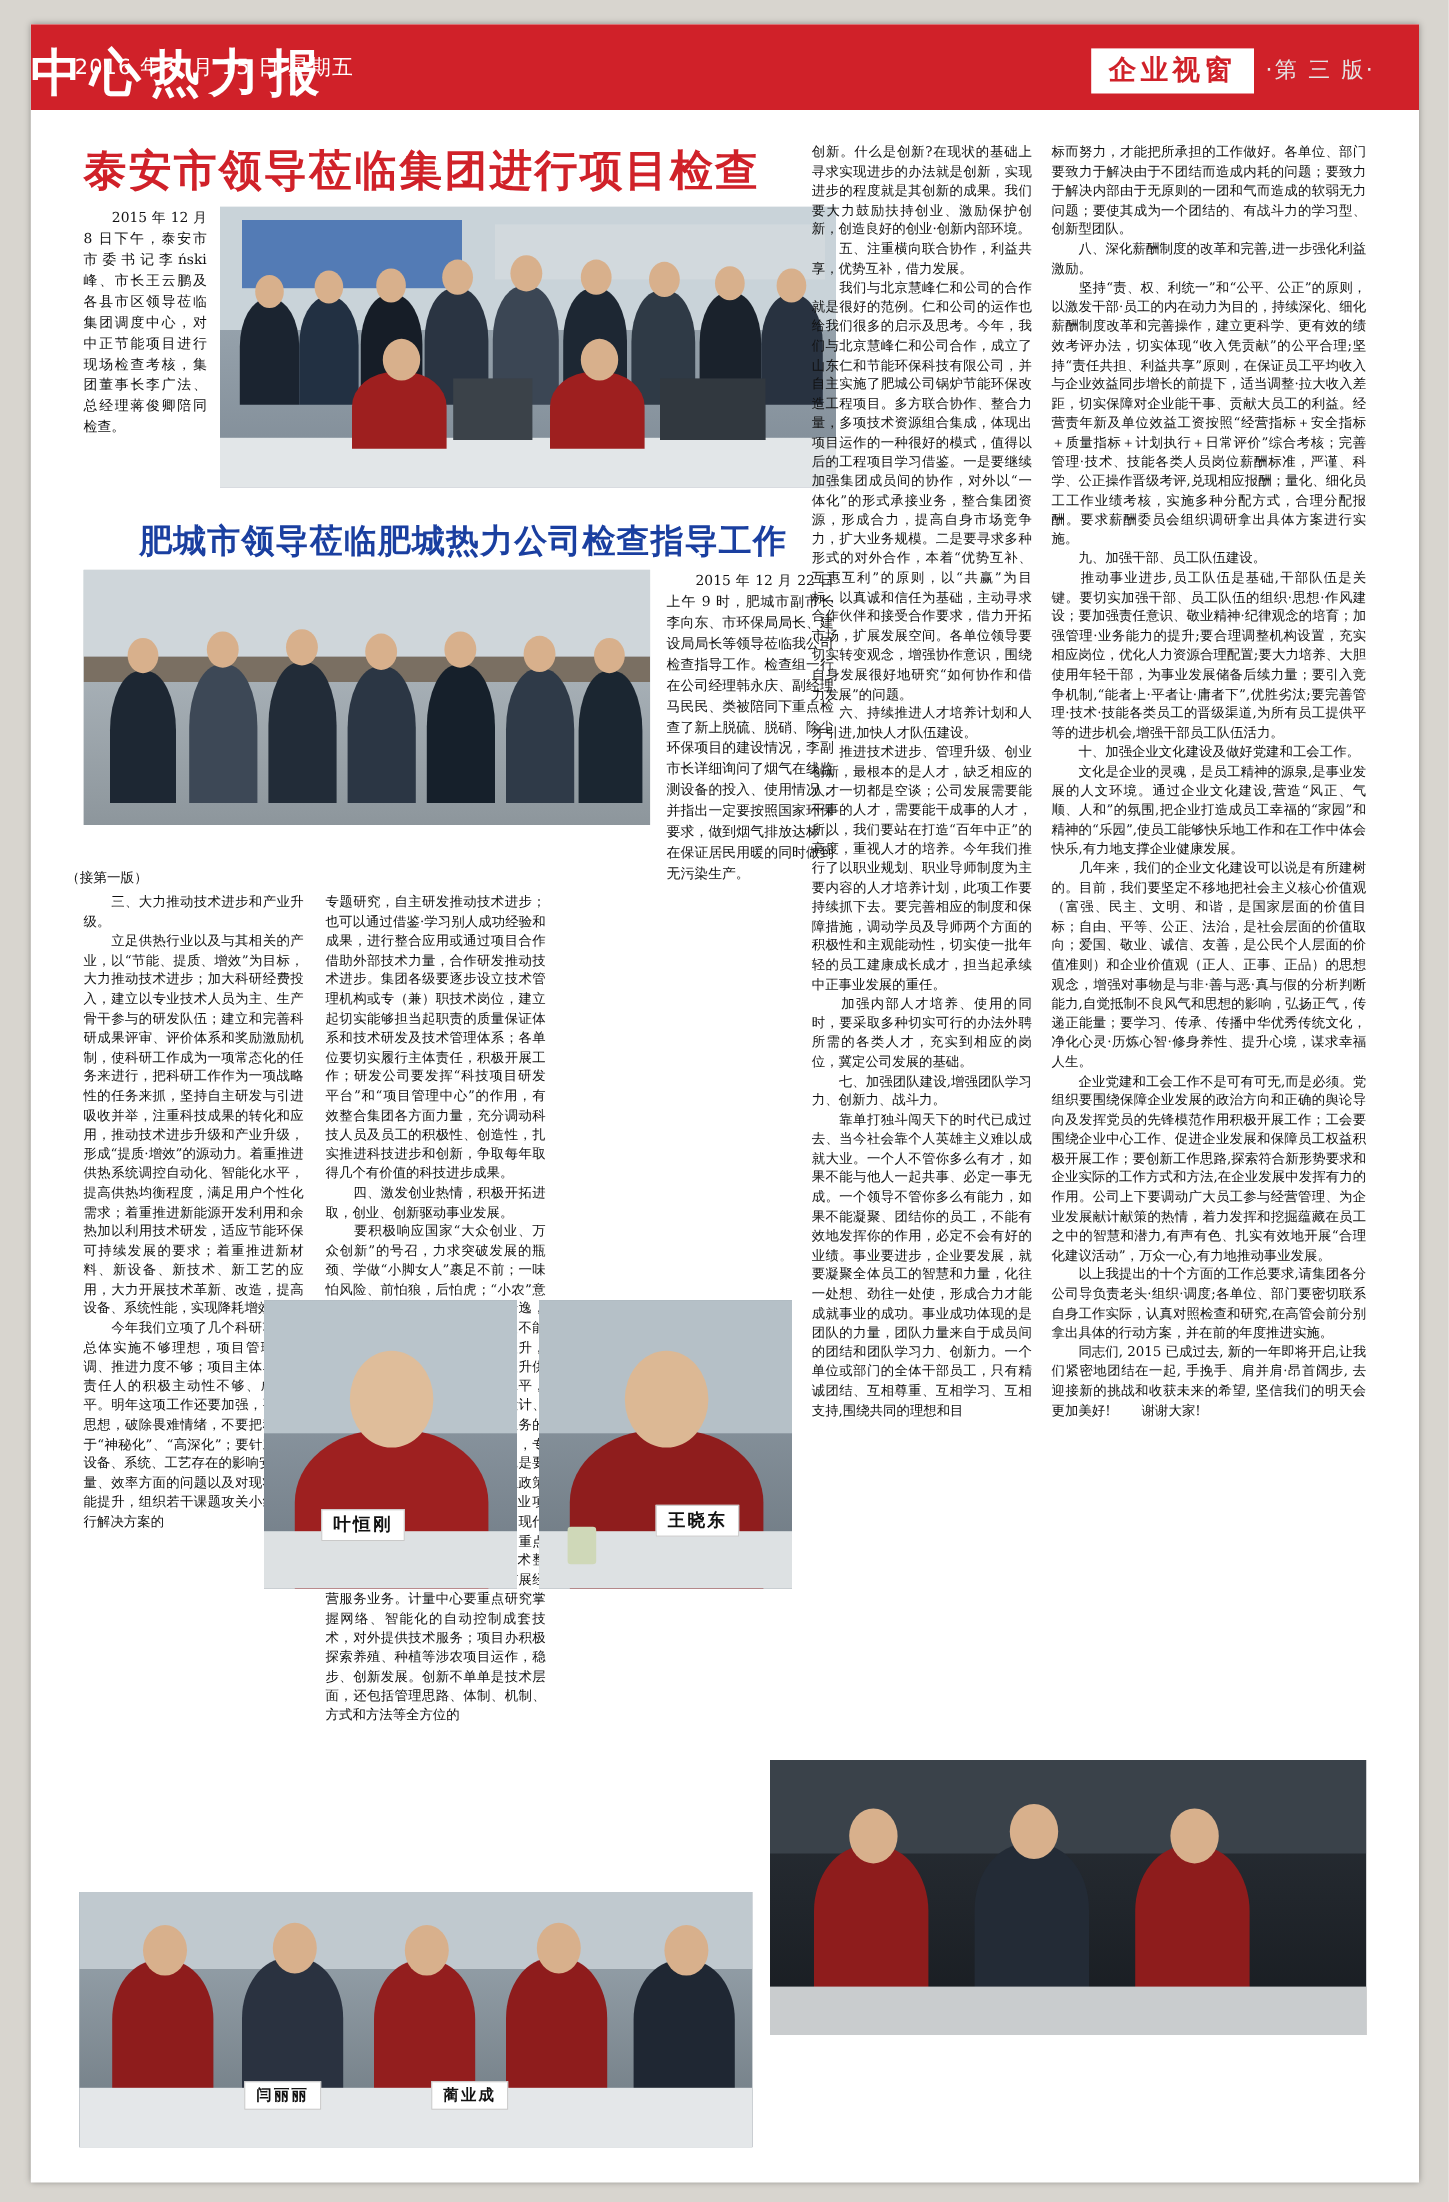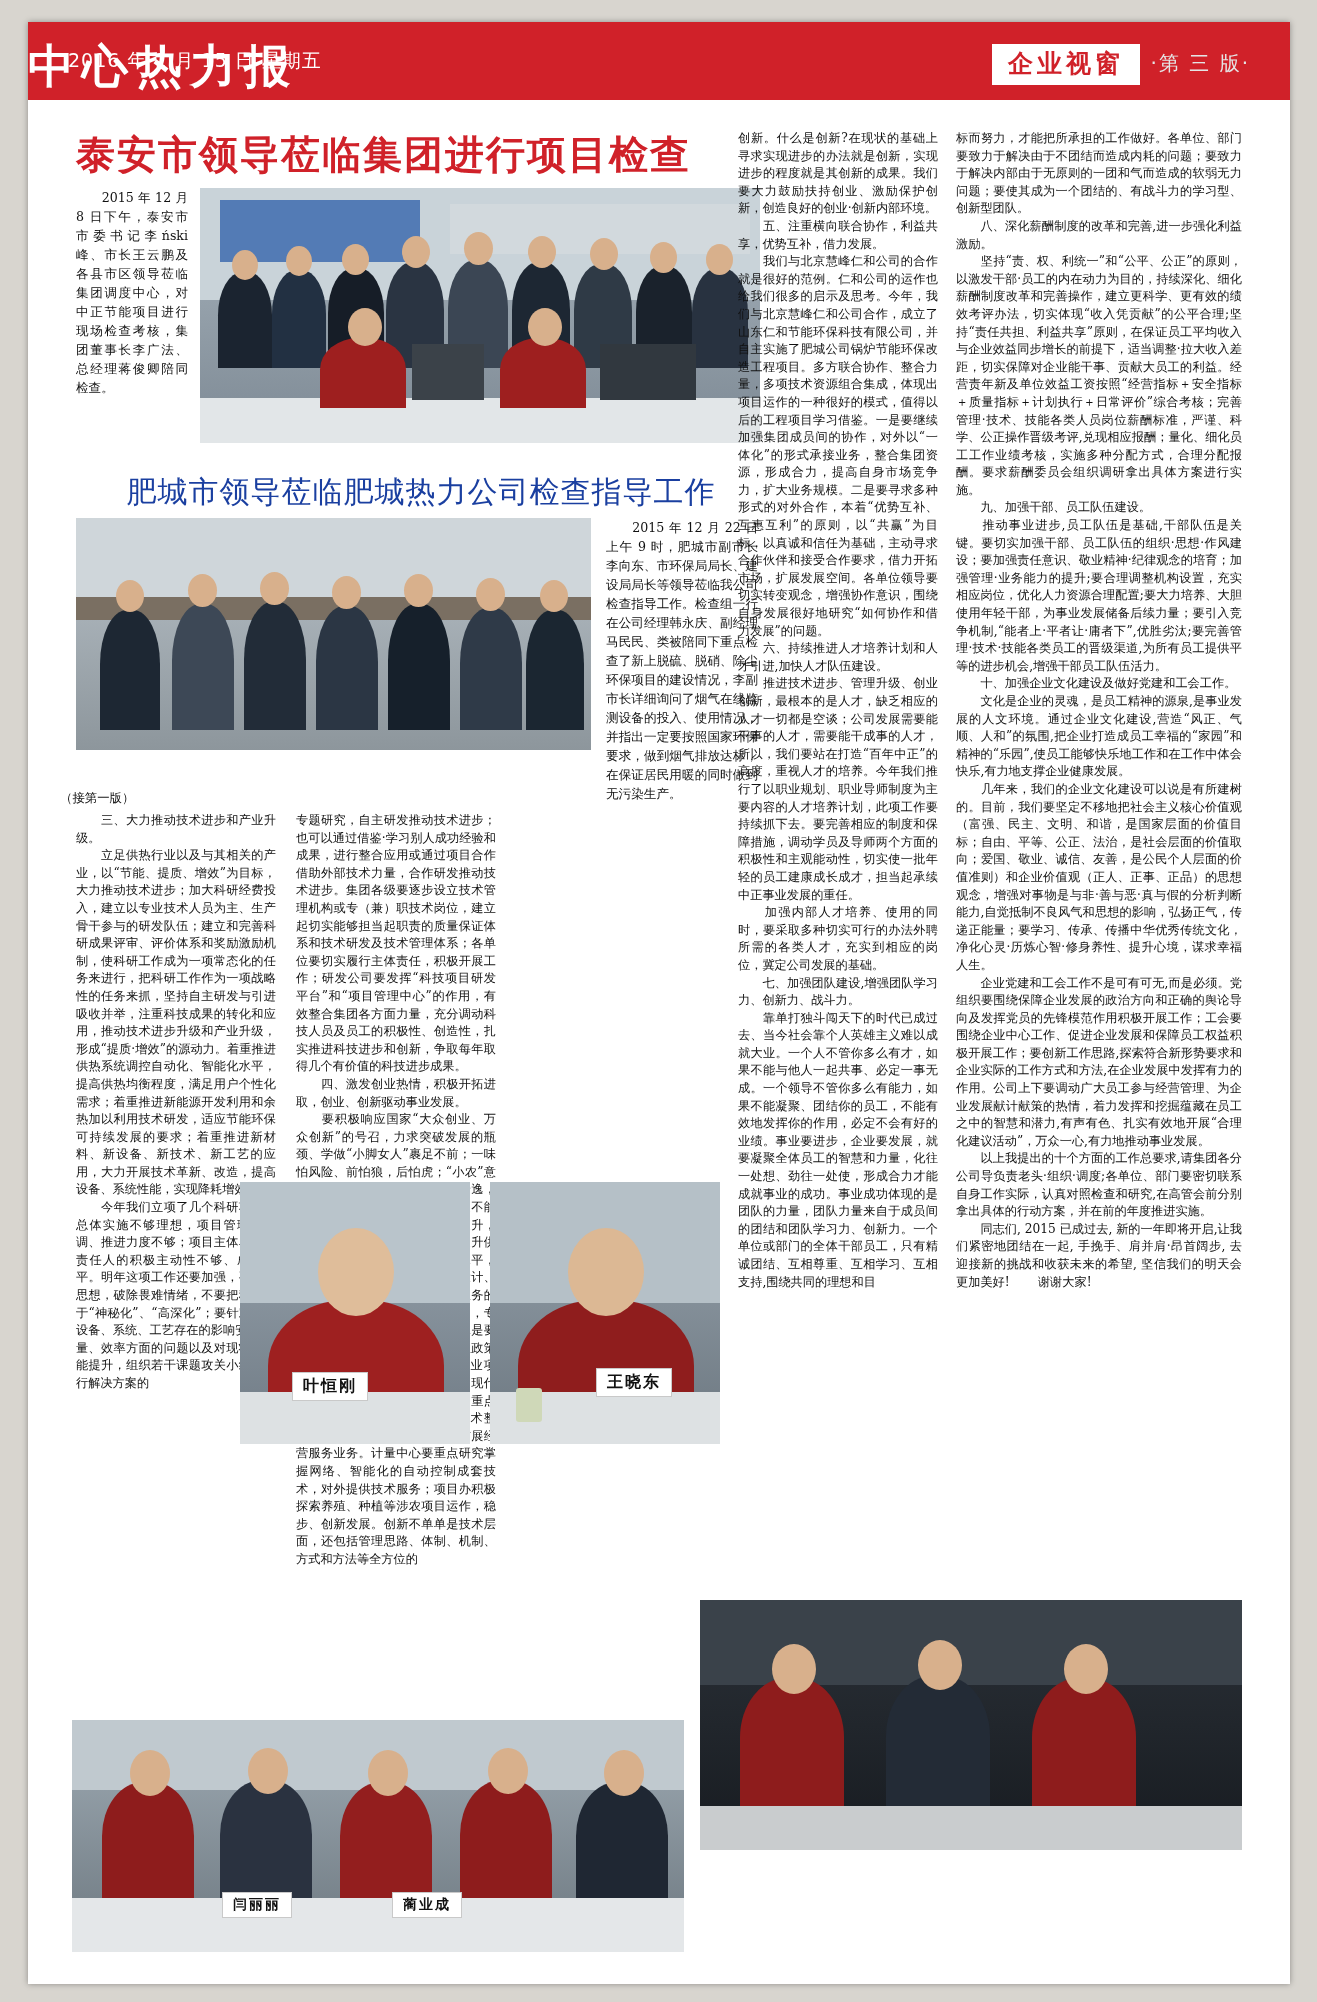--- a/index.html
+++ b/index.html
@@ -55,21 +55,21 @@
   }
   
   .headline1{
     position:absolute;left:48px;top:28px;width:680px;
     color:#d02129;font-size:39px;font-weight:bold;letter-spacing:2px;
     text-align:left;
     font-family:"DejaVu Serif","Liberation Serif",serif;
   }
   .headline2{
     position:absolute;left:48px;top:372px;width:690px;
-    color:#1a3fa0;font-size:30px;font-weight:normal;letter-spacing:1px;
+    color:#1a3fa0;font-size:30px;font-weight:bold;letter-spacing:1px;
     text-align:center;
     font-family:"DejaVu Serif","Liberation Serif",serif;
   }
   
   .photo{position:absolute;background:#6b7c8c;overflow:hidden;border:0;}
   .lead{
     position:absolute;font-family:"DejaVu Serif","Liberation Serif",serif;
     font-size:12.6px;line-height:19px;color:#111;text-align:justify;
     white-space:pre-wrap;
   }

